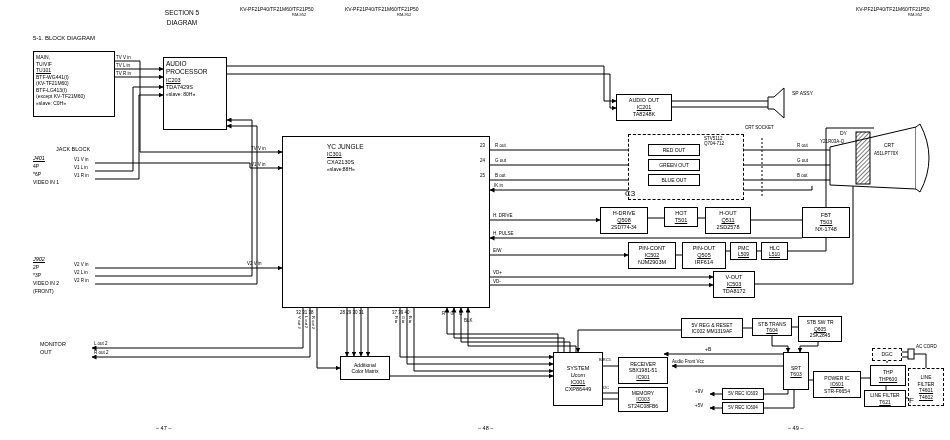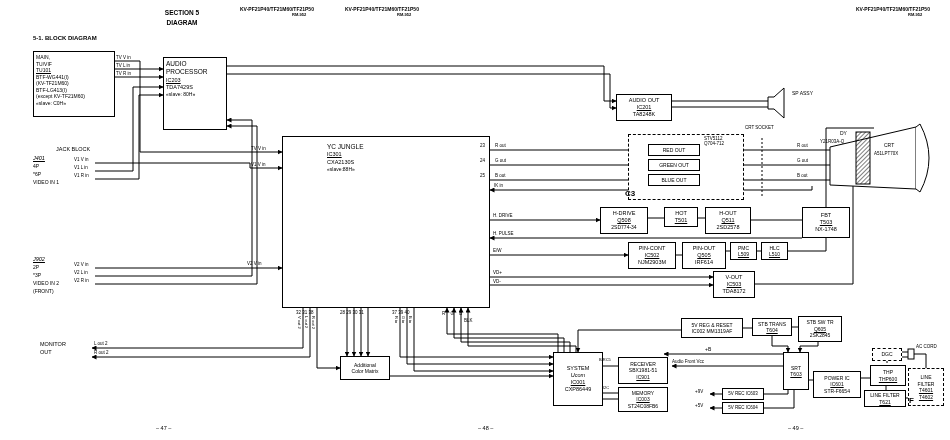--- a/index.html
+++ b/index.html
@@ -6,21 +6,21 @@
   html,body{background:#fff}
   body{width:950px;height:440px;position:relative;font-family:"Liberation Sans",sans-serif;color:#000;overflow:hidden}
   .page{position:absolute;left:0;top:0;width:950px;height:440px;background:#fff}
   svg.wires{position:absolute;left:0;top:0;z-index:1}
   .box{position:absolute;border:1px solid #000;background:#fff;font-size:5.5px;line-height:1.3;text-align:center;display:flex;flex-direction:column;justify-content:center;padding:1px;z-index:2}
   .box.left{text-align:left;justify-content:flex-start;padding:2px 2px}
   .dashed{border-style:dashed}
   .lbl{position:absolute;font-size:5px;line-height:1.15;white-space:nowrap;z-index:3}
   .fs8{font-size:8px}.fs65{font-size:6.5px}.fs6{font-size:6px}
   .fs55{font-size:5.5px}.fs5{font-size:5px}.fs45{font-size:4.5px}.fs4{font-size:4px}
-  .b{font-weight:bold}.i{font-style:italic}.u{text-decoration:underline}
+  .b{font-weight:normal}.i{font-style:italic}.u{text-decoration:underline}
   .rot{transform:rotate(90deg);transform-origin:0 0}
   .ctr{text-align:center}
   .ls2{letter-spacing:2px}
 </style>
 </head>
 <body>
 
 <div class="page">
 
 <svg class="wires" width="950" height="440" viewBox="0 0 950 440">

